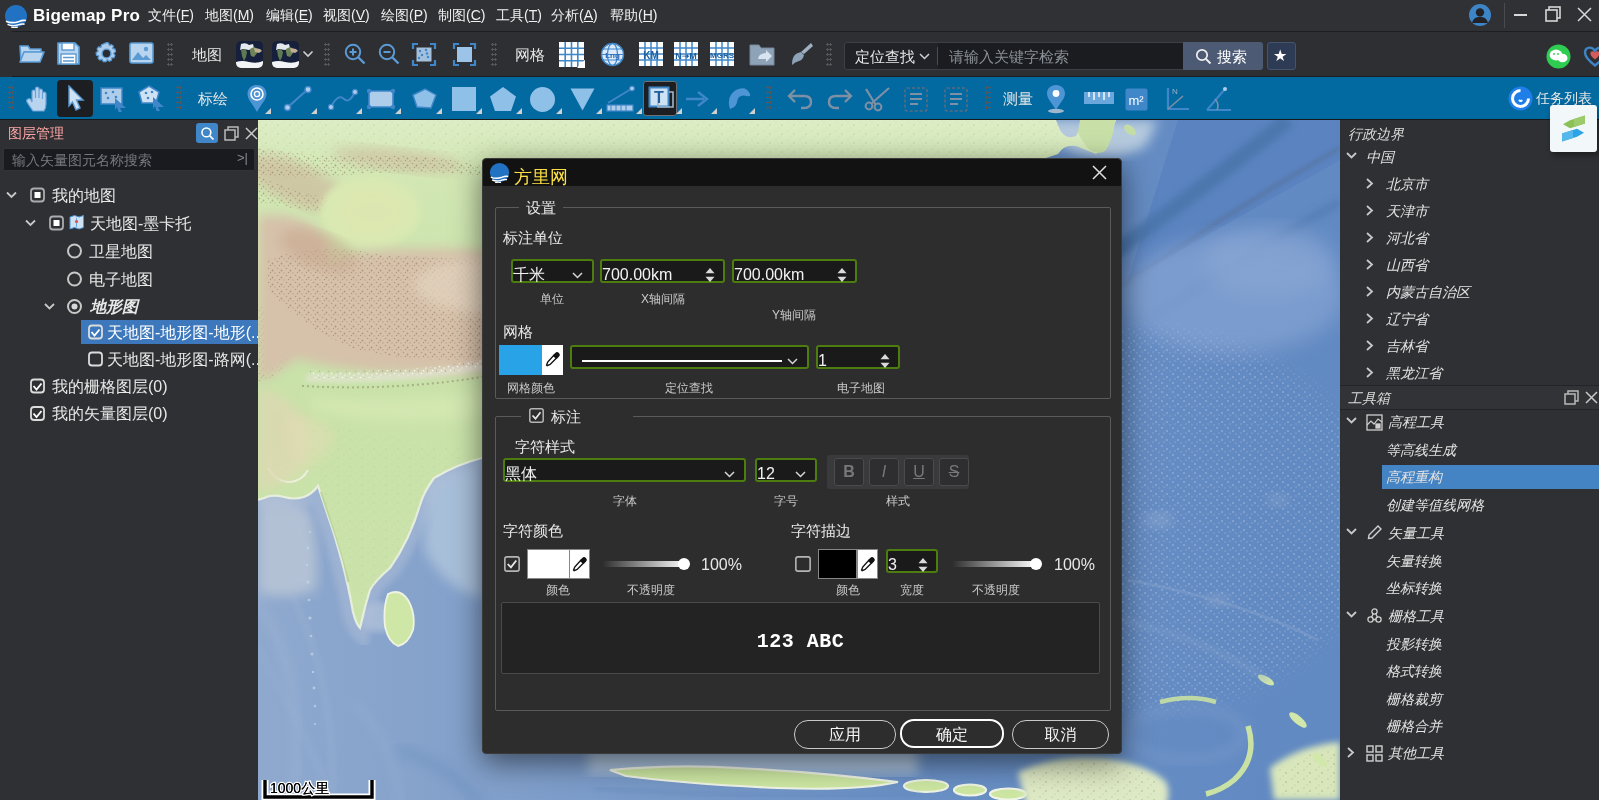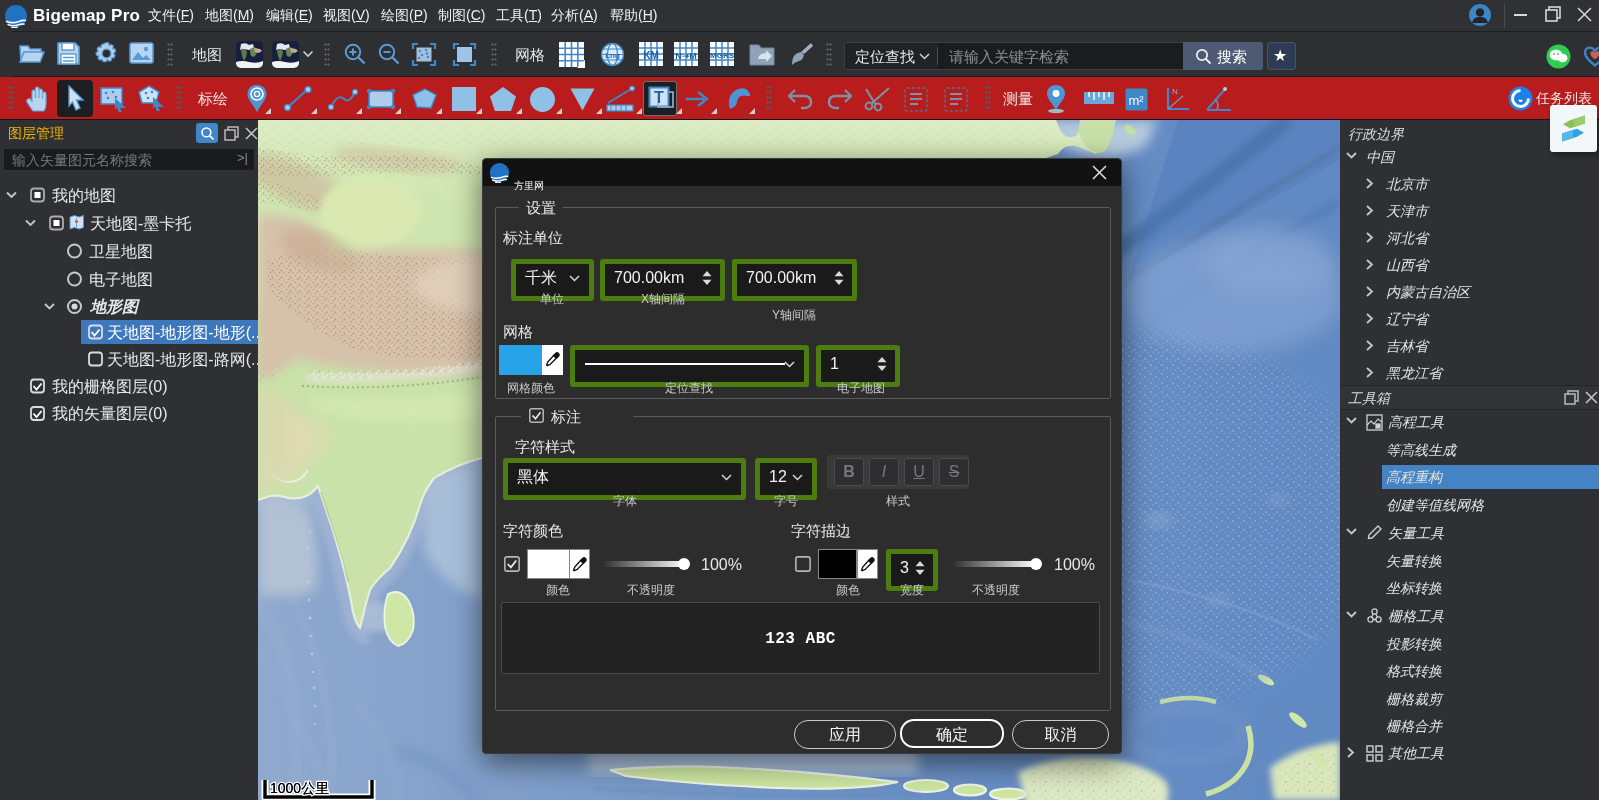--- a/index.html
+++ b/index.html
@@ -1,36 +1,36 @@
 <!DOCTYPE html>
 <html><head>
 <meta charset="utf-8">
 <style>
 * { margin:0; padding:0; box-sizing:border-box; }
 html,body { width:1599px; height:800px; overflow:hidden; background:#2e2f32; font-family:"Liberation Sans",sans-serif; }
 .abs { position:absolute; }
 #titlebar { position:absolute; left:0; top:0; width:1599px; height:31px; background:#303134; }
 #row2 { position:absolute; left:12px; top:31px; width:1599px; height:46px; background:#2e2f32; border-top:1px solid #1d1e21; border-bottom:1px solid #1d1e21;padding-left:36px; }
-#row3 { position:absolute; left:0; top:77px; width:1599px; height:43px; background:#b91c1c; border-bottom:1px solid #17181a; }
+#row3 { position:absolute; left:0; top:77px; width:1599px; height:43px; background:#0369a1; border-bottom:1px solid #17181a; }
 #leftpanel { position:absolute; left:0; top:120px; width:258px; height:680px; background:#2f3033; }
 #rightpanel { position:absolute; left:1340px; top:120px; width:259px; height:680px; background:#2f3033;font-style:italic; }
 #mapwrap { position:absolute; left:258px; top:120px; width:1082px; height:680px; overflow:hidden; background:#6f96c6; }
 #dialog { position:absolute; left:482px; top:158px; width:640px; height:596px; background:#2d2d2e; border:1px solid #3a3a3a; border-radius:4px; box-shadow:0 8px 30px rgba(0,0,0,.55); }
 .menu { position:absolute; top:0; height:31px; line-height:31px; color:#f0f0f0; font-size:14px; }
 .ttxt { color:#fff; }
 .sep { position:absolute; width:6px; height:26px; top:10px;
   background-image:radial-gradient(circle, #55575b 1px, transparent 1.2px);
   background-size:3px 5px; }
 .sep3 { position:absolute; width:6px; height:26px; top:8px;
   background-image:radial-gradient(circle, #55575b 1px, transparent 1.2px);
   background-size:3px 5px; }
 .tbtxt { position:absolute; color:#e8e8e8; font-size:15px; }
 .dlbl { position:absolute; font-size:15px; color:#e8e8e8; }
 .dsub { position:absolute; font-size:12px; color:#c9c9c9; text-align:center; }
-.dsel { position:absolute; height:42px; background:#1a1a1a; border:5px solid #4d7c0f; border-radius:3px; color:#f2f2f2; font-size:16px; line-height:28px; padding-left:9px; }
+.dsel { position:absolute; height:24px; background:#1a1a1a; border:2px solid #4d7c0f; border-radius:3px; color:#f2f2f2; font-size:16px; line-height:28px; }
 .dsel .caret { position:absolute; right:9px; top:11px; }
 .dsel .spinar { position:absolute; right:8px; top:7px; }
 .biub { position:absolute; top:299px; width:30px; height:28px; background:#2e2e30; border:1px solid #4a4a4a; border-radius:3px; color:#787878; font-size:16px; text-align:center; line-height:26px; }
 .dbtn { position:absolute; height:29px; border:1px solid #c9c9c9; border-radius:14px; color:#f5f5f5; font-size:16px; text-align:center; line-height:27px; background:transparent; }
 </style>
 </head>
 <body>
 <div id="titlebar">
   <svg class="abs" style="left:4px;top:4px" width="24" height="24" viewBox="0 0 24 24">
     <circle cx="12" cy="12" r="11" fill="#2272c3"></circle>
@@ -581,21 +581,21 @@
 
 <div class="abs" style="left:1550px;top:105px;width:47px;height:47px;background:#f2f7fa;border-radius:3px;box-shadow:2px 3px 6px rgba(0,0,0,.4);z-index:30">
   <svg class="abs" style="left:7px;top:7px" width="33" height="33" viewBox="0 0 33 33">
     <path d="M28 3.5 L28 11.5 L13 16.2 L6 12.2 L13 8.2 Z" fill="#8cc157"></path>
     <path d="M28 3.5 L28 11.5 L17 14.9 L17 6.9 Z" fill="#9bcb6b"></path>
     <path d="M5 29.5 L5 21.5 L20 16.8 L27 20.8 L20 24.8 Z" fill="#2ba3e6"></path>
     <path d="M5 29.5 L5 21.5 L16 18.1 L16 26.1 Z" fill="#55b8ec"></path>
   </svg>
 </div>
 <div id="leftpanel">
-  <span class="abs" style="left:8px;top:5px;font-size:14px;color:#eab308">图层管理</span>
+  <span class="abs" style="left:8px;top:5px;font-size:14px;color:#fca5a5">图层管理</span>
   <div class="abs" style="left:196px;top:3px;width:22px;height:20px;background:#3f87c9;border-radius:3px"></div>
   <svg class="abs" style="left:200px;top:6px" width="15" height="15" viewBox="0 0 15 15">
     <circle cx="6.4" cy="6.4" r="4.4" fill="none" stroke="#fff" stroke-width="1.6"></circle>
     <path d="M9.8 9.8 L13.5 13.5" stroke="#fff" stroke-width="1.7"></path>
   </svg>
   <svg class="abs" style="left:224px;top:6px" width="15" height="15" viewBox="0 0 15 15">
     <rect x="4" y="1" width="10" height="10" fill="none" stroke="#b9b9b9" stroke-width="1.5"></rect>
     <rect x="1" y="4" width="10" height="10" fill="#2f3033" stroke="#b9b9b9" stroke-width="1.5"></rect>
   </svg>
   <svg class="abs" style="left:245px;top:7px" width="13" height="13" viewBox="0 0 13 13">
@@ -737,21 +737,21 @@
   </svg>
 </div>
 <div id="dialog">
   <div class="abs" style="left:0;top:0;width:638px;height:27px;background:#121212;border-radius:4px 4px 0 0"></div>
   <svg class="abs" style="left:6px;top:3px" width="21" height="21" viewBox="0 0 24 24">
     <circle cx="12" cy="12" r="11" fill="#2272c3"></circle>
     <path d="M2 17.2 Q8 20 15 17.4 Q19 15.8 22 16.6" stroke="#fff" stroke-width="1.6" fill="none"></path>
     <path d="M3.5 20.4 Q8.5 22.8 14 20.9 Q18 19.6 20.6 20.2" stroke="#fff" stroke-width="1.5" fill="none"></path>
     <path d="M7 23 Q10.5 24.1 13.8 23.2" stroke="#fff" stroke-width="1.2" fill="none"></path>
   </svg>
-  <span class="abs" style="left:31px;top:20px;font-size:10px;color:#ffffff">方里网</span>
+  <span class="abs" style="left:31px;top:6px;font-size:18px;color:#fde047">方里网</span>
   <svg class="abs" style="left:609px;top:6px" width="15" height="15" viewBox="0 0 15 15">
     <path d="M1 1 L14 14 M14 1 L1 14" stroke="#e0e0e0" stroke-width="1.5"></path>
   </svg>
 
   <div class="abs" style="left:12px;top:48px;width:616px;height:192px;border:1px solid #5a5a5a;border-radius:2px"></div>
   <span class="abs" style="left:36px;top:40px;font-size:15px;color:#e8e8e8;background:#2d2d2e;padding:0 7px">设置</span>
   <span class="dlbl" style="left:20px;top:70px">标注单位</span>
   <div class="dsel" style="left:28px;top:100px;width:83px">千米
     <svg class="caret" width="11" height="7" viewBox="0 0 11 7">
         <path d="M1 1 L5.5 5.5 L10 1" stroke="#d5d5d5" stroke-width="1.5" fill="none"></path>
@@ -861,18 +861,18 @@
   <div class="abs" style="left:468px;top:402px;width:85px;height:6px;border-radius:3px;background:linear-gradient(90deg,#2a2a2a,#fff)"></div>
   <div class="abs" style="left:547px;top:399px;width:12px;height:12px;border-radius:6px;background:#fff"></div>
   <span class="dlbl" style="left:571px;top:397px;font-size:16px">100%</span>
   <span class="dsub" style="left:35px;top:423px;width:80px">颜色</span>
   <span class="dsub" style="left:122px;top:423px;width:92px">不透明度</span>
   <span class="dsub" style="left:325px;top:423px;width:80px">颜色</span>
   <span class="dsub" style="left:389px;top:423px;width:80px">宽度</span>
   <span class="dsub" style="left:467px;top:423px;width:92px">不透明度</span>
 
   <div class="abs" style="left:18px;top:443px;width:599px;height:72px;background:#232324;border:1px solid #4a4a4a;border-radius:2px"></div>
-  <span class="abs" style="left:18px;top:471px;width:599px;text-align:center;font-size:16px;color:#fff;letter-spacing:.5px;font-family:'Liberation Mono',monospace;font-weight:bold">123 ABC</span>
+  <span class="abs" style="left:18px;top:471px;width:599px;text-align:center;font-size:20px;color:#fff;letter-spacing:.5px;font-family:'Liberation Mono',monospace;font-weight:bold">123 ABC</span>
 
   <div class="dbtn" style="left:311px;top:561px;width:102px">应用</div>
   <div class="dbtn" style="left:417px;top:560px;width:104px;border-width:2px;border-color:#fff">确定</div>
   <div class="dbtn" style="left:529px;top:561px;width:97px">取消</div>
 </div>
 
 </body></html>

